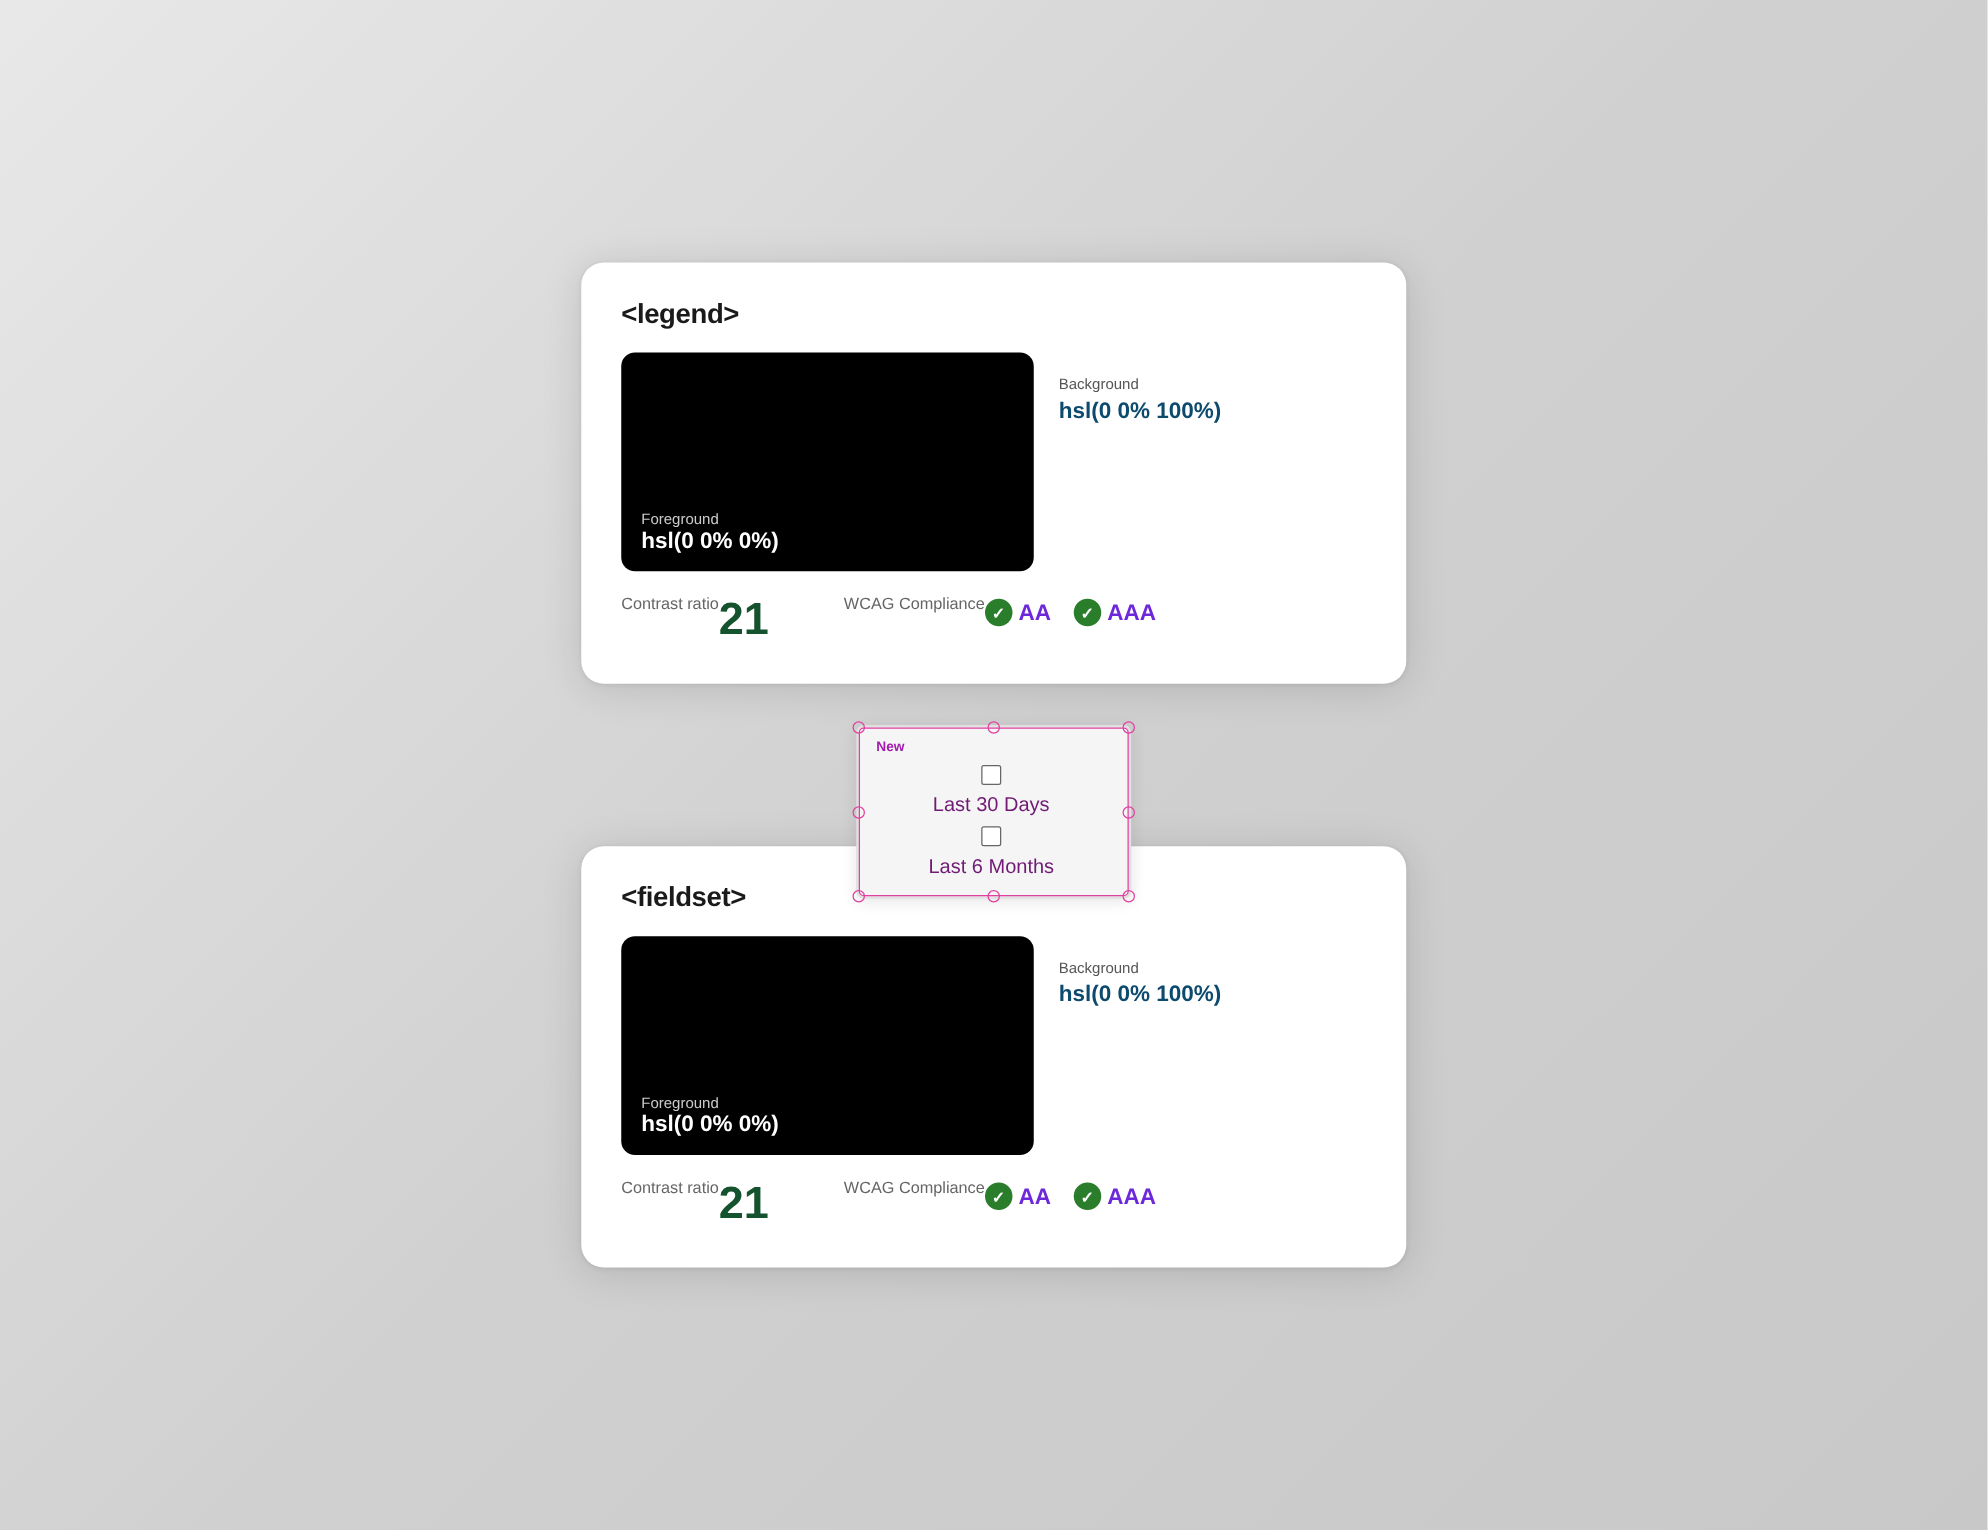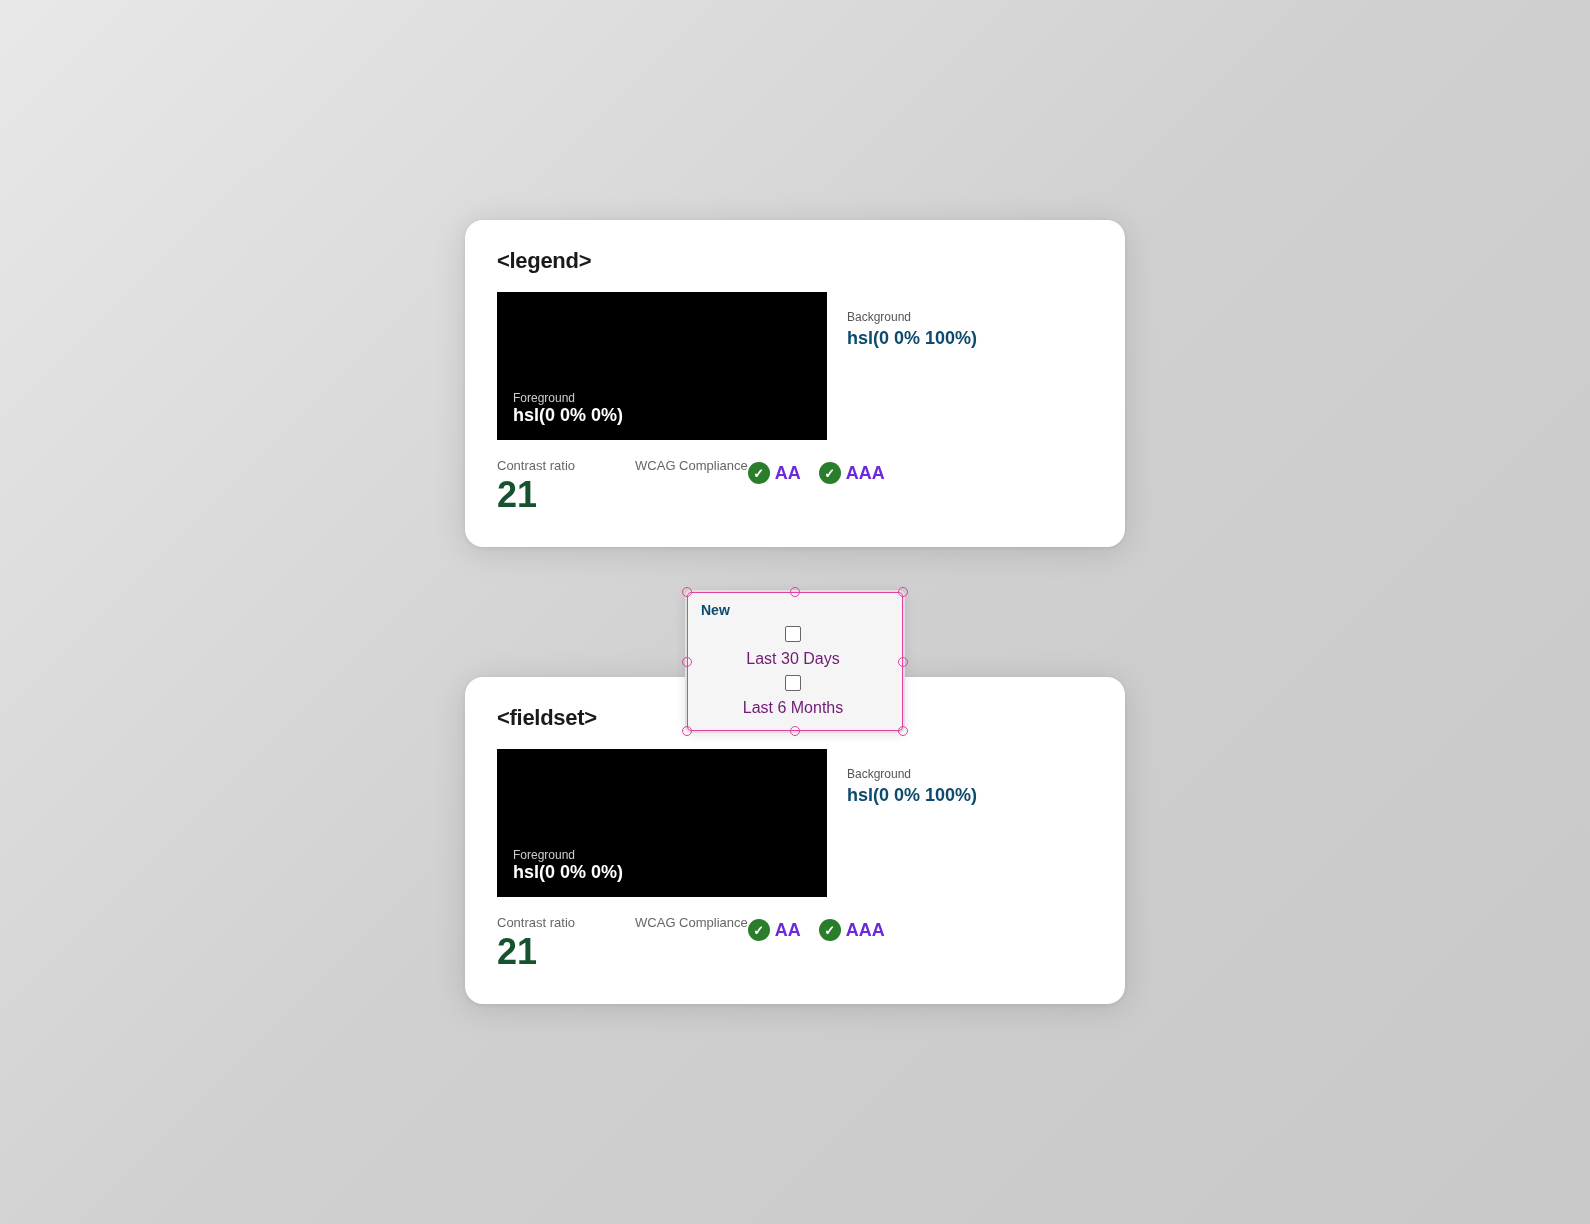--- a/index.html
+++ b/index.html
@@ -39,23 +39,23 @@
     .card-title {
       font-size: 22px;
       font-weight: 700;
       color: #1a1a1a;
       margin-bottom: 18px;
       letter-spacing: -0.3px;
     }
 
     .color-preview-box {
       width: 330px;
-      height: 148px;
+      height: 175px;
       background: #000000;
-      border-radius: 0;
+      border-radius: 11px;
       position: relative;
       margin-bottom: 18px;
     }
 
     .color-preview-box .fg-label {
       position: absolute;
       bottom: 14px;
       left: 16px;
       color: #ffffff;
     }
@@ -97,21 +97,21 @@
 
     .metrics-row {
       display: flex;
       align-items: flex-start;
       gap: 60px;
       margin-top: 6px;
     }
 
     .metric-group {
       display: flex;
-      flex-direction: column;
+      flex-direction: row;
       justify-content: space-between;
     }
 
     .metric-label {
       font-size: 13px;
       color: #666;
       margin-bottom: 2px;
     }
 
     .metric-value {
@@ -200,23 +200,23 @@
 
     .selection-border {
       position: absolute;
       top: 0; left: 0; right: 0; bottom: 0;
       border: 1.5px solid #e040a0;
       border-radius: 4px;
       pointer-events: none;
     }
 
     .popup-new-label {
-      font-size: 14px;
+      font-size: 11px;
       font-weight: 600;
-      color: #0c4a6e;
+      color: #a21caf;
       margin-bottom: 8px;
       display: block;
     }
 
     .popup-item {
       display: flex;
       align-items: center;
       gap: 8px;
       margin-bottom: 7px;
       font-size: 16px;

